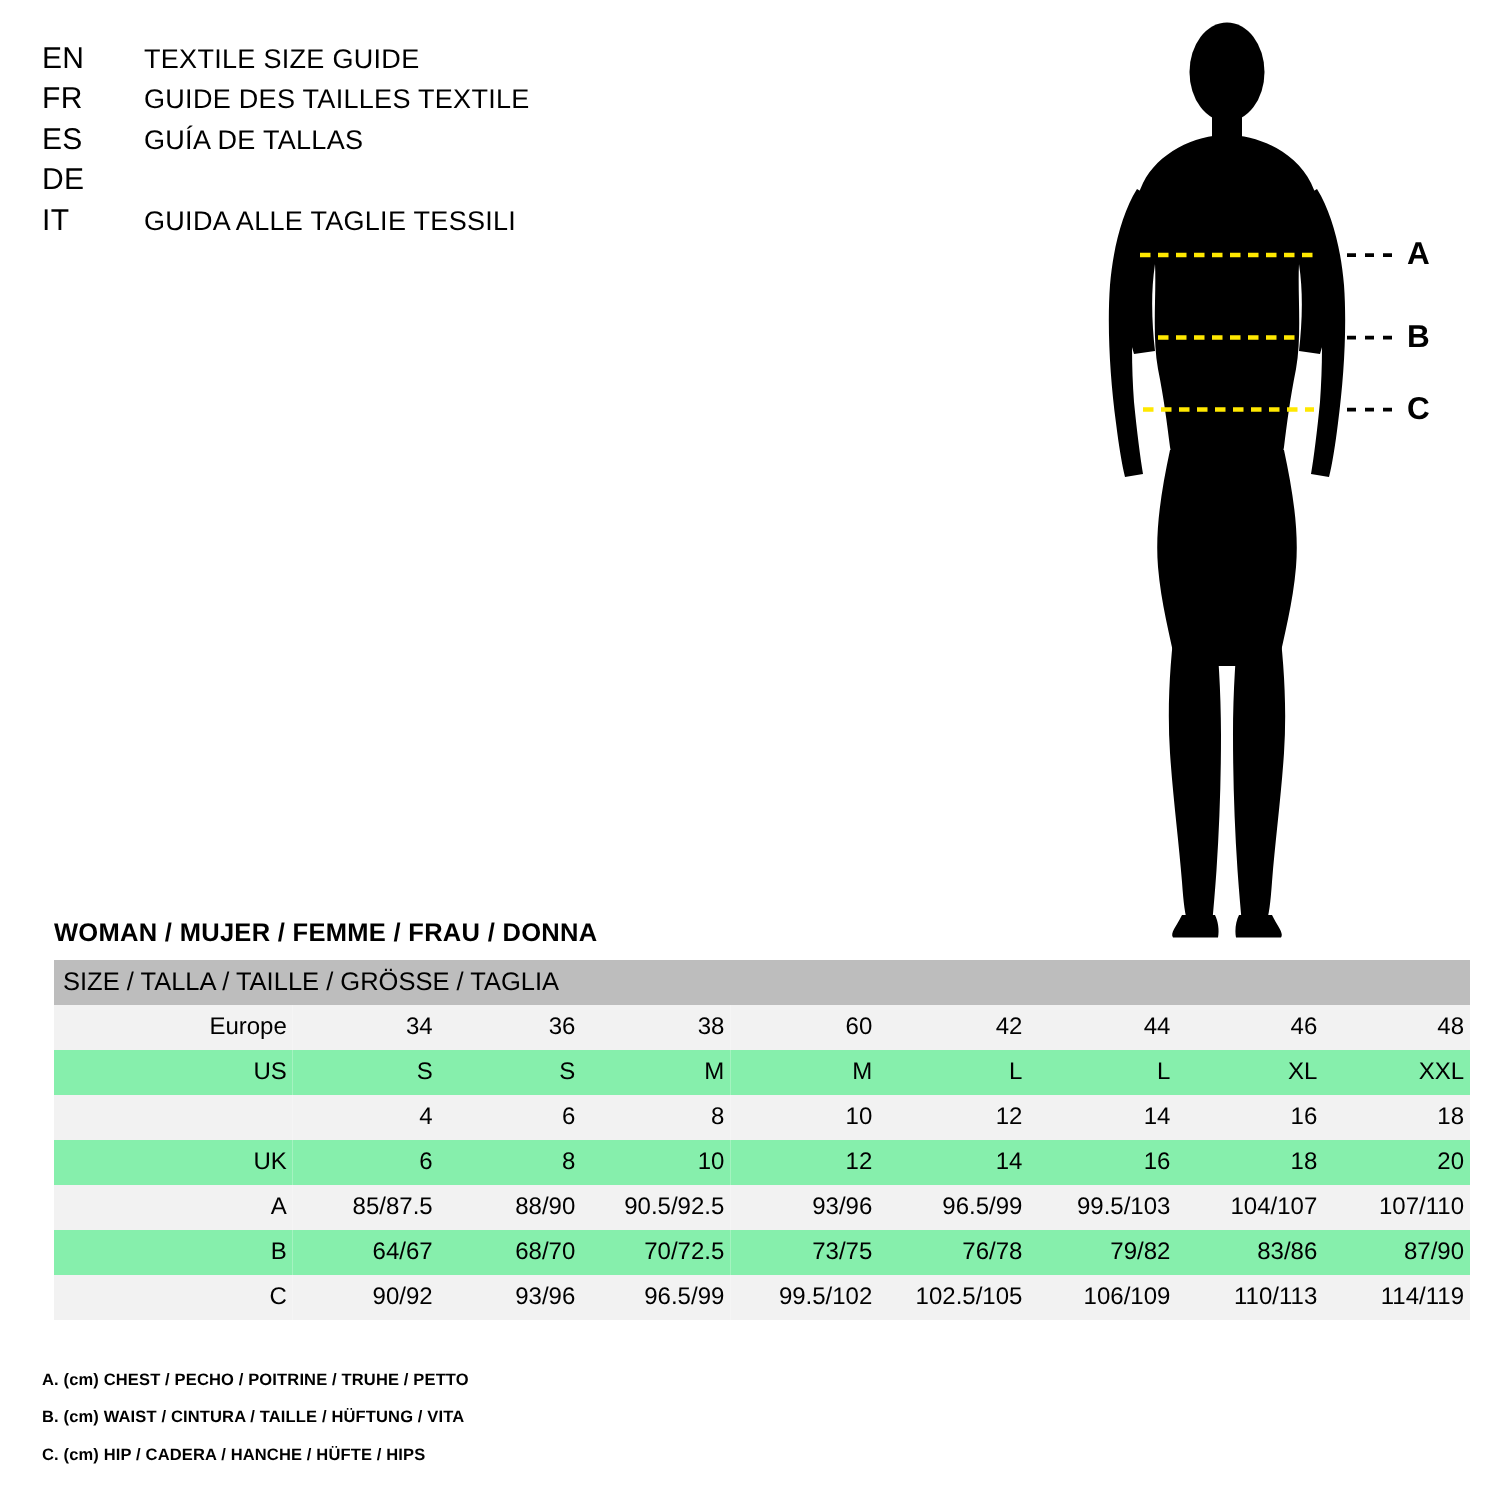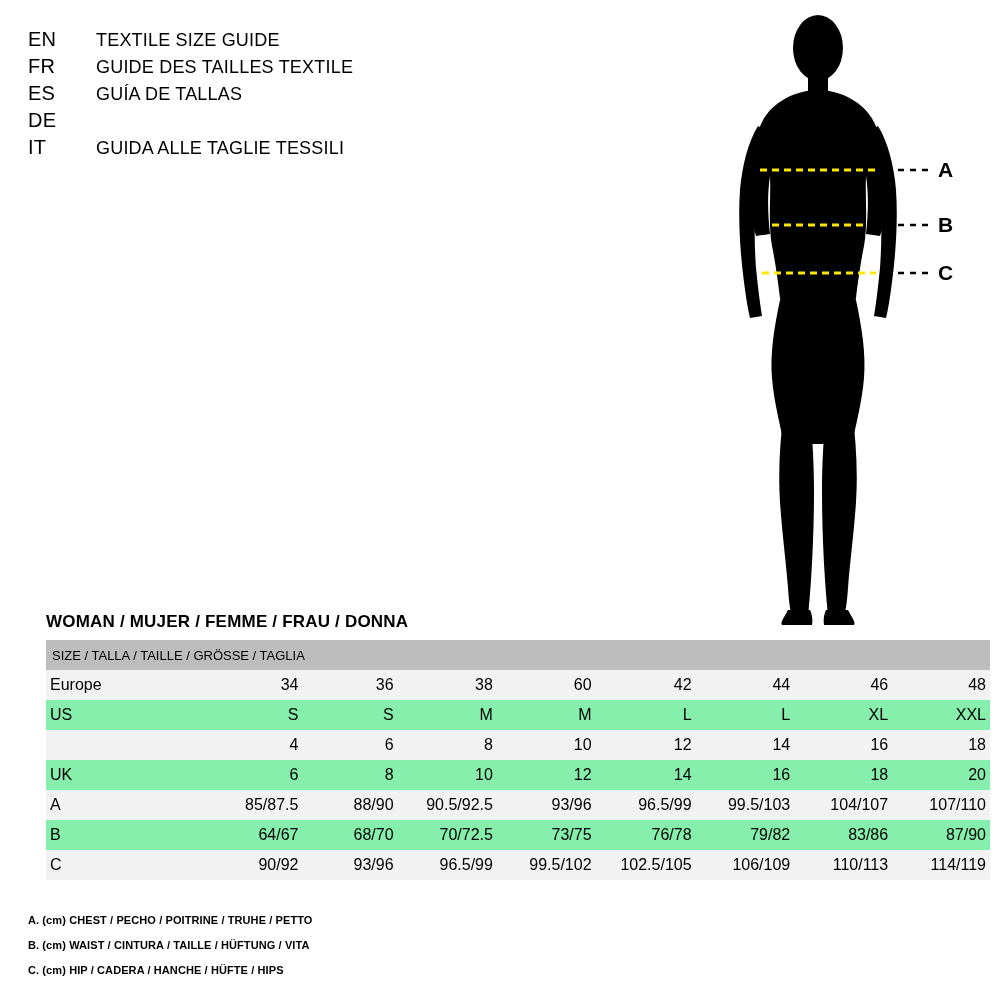--- a/index.html
+++ b/index.html
@@ -53,21 +53,21 @@
   .measure-label {
     position: absolute;
     font-size: 21px;
     font-weight: 700;
     color: #000;
   }
 
   
   #table-section {
     position: absolute;
-    left: 46px;
+    left: 36px;
     top: 612px;
     width: 944px;
   }
   #woman-heading {
     font-size: 17px;
     font-weight: 700;
     letter-spacing: 0.2px;
     margin-bottom: 8px;
   }
   table.size-table {
@@ -75,29 +75,29 @@
     width: 944px;
     font-size: 16px;
   }
   table.size-table td {
     padding: 3px 4px;
     height: 24px;
     vertical-align: middle;
   }
   tr.header-row td {
     background: #bdbdbd;
-    font-size: 13px;
+    font-size: 17px;
     padding-left: 6px;
   }
   tr.band-dark td { background: #86efac; }
   tr.band-light td { background: #f2f2f2; }
   td.row-label {
     width: 170px;
     padding-left: 6px;
-    text-align: left;
+    text-align: right;
   }
   td.val {
     text-align: right;
     width: 96px;
   }
 
   
   #footnotes {
     position: absolute;
     left: 28px;

